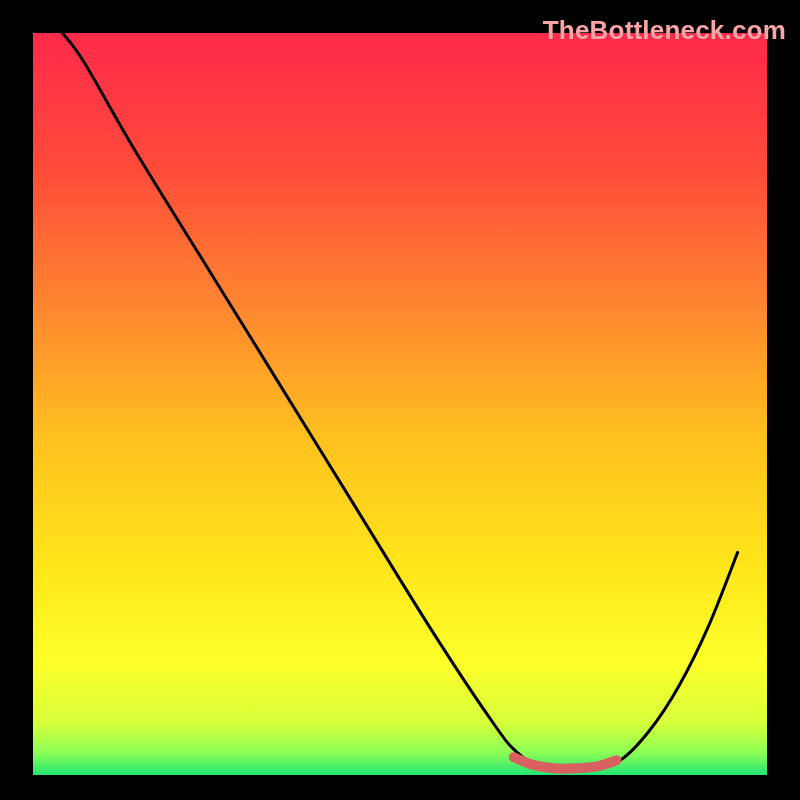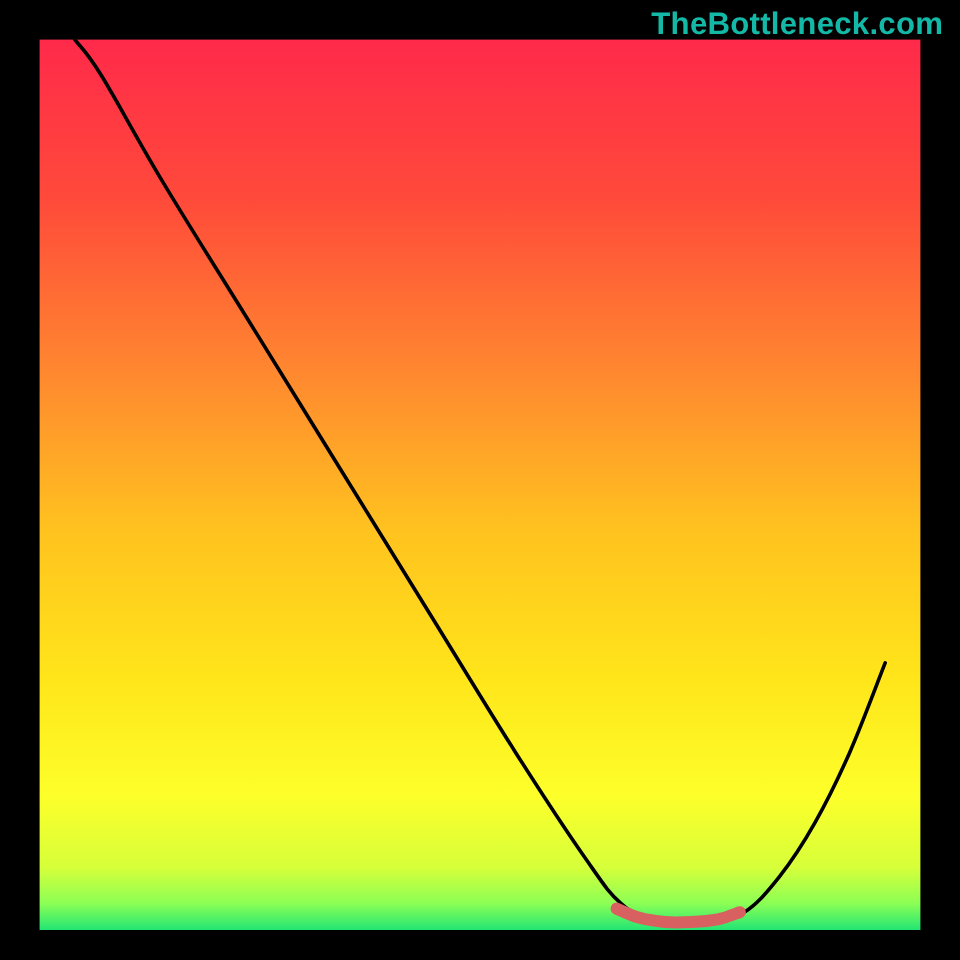--- a/index.html
+++ b/index.html
@@ -10,26 +10,26 @@
     background: #000000;
     overflow: hidden;
   }
   .stage {
     position: relative;
     width: 800px;
     height: 800px;
   }
   .watermark {
     position: absolute;
-    top: 4px;
+    top: 15px;
     right: 14px;
     font-family: Arial, Helvetica, sans-serif;
     font-size: 26px;
     font-weight: 600;
-    color: #14b8a6;
+    color: #fca5a5;
     letter-spacing: 0.2px;
     user-select: none;
   }
   svg {
     display: block;
   }
 </style>
 </head>
 <body>
 

